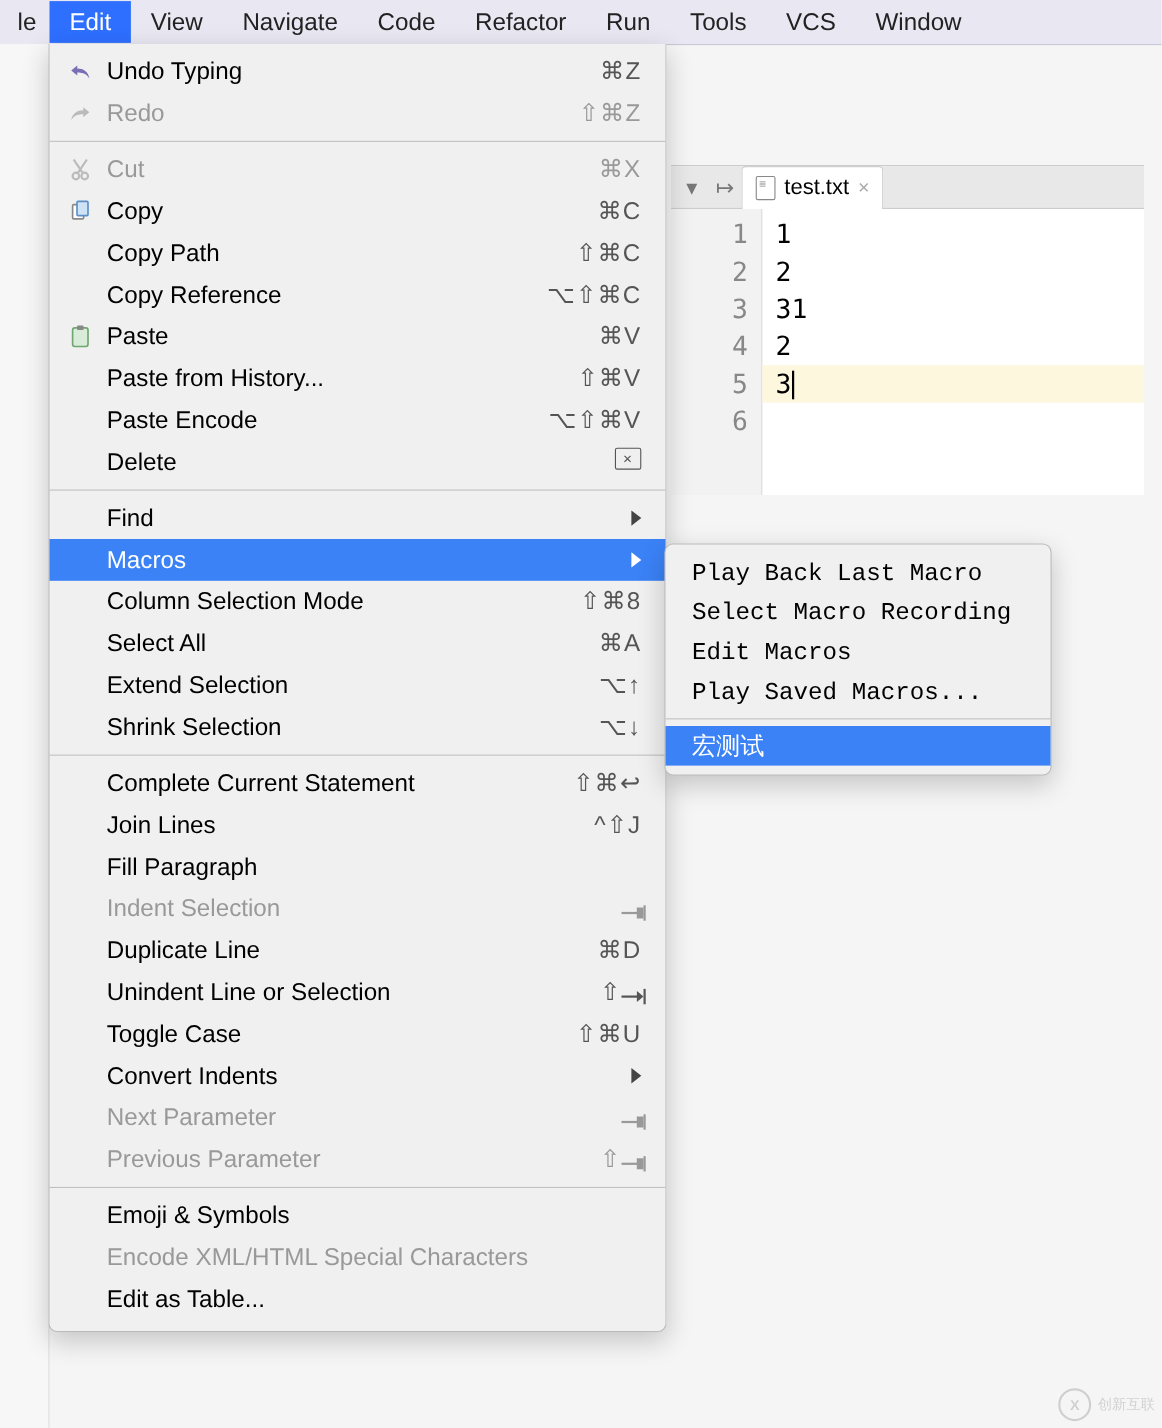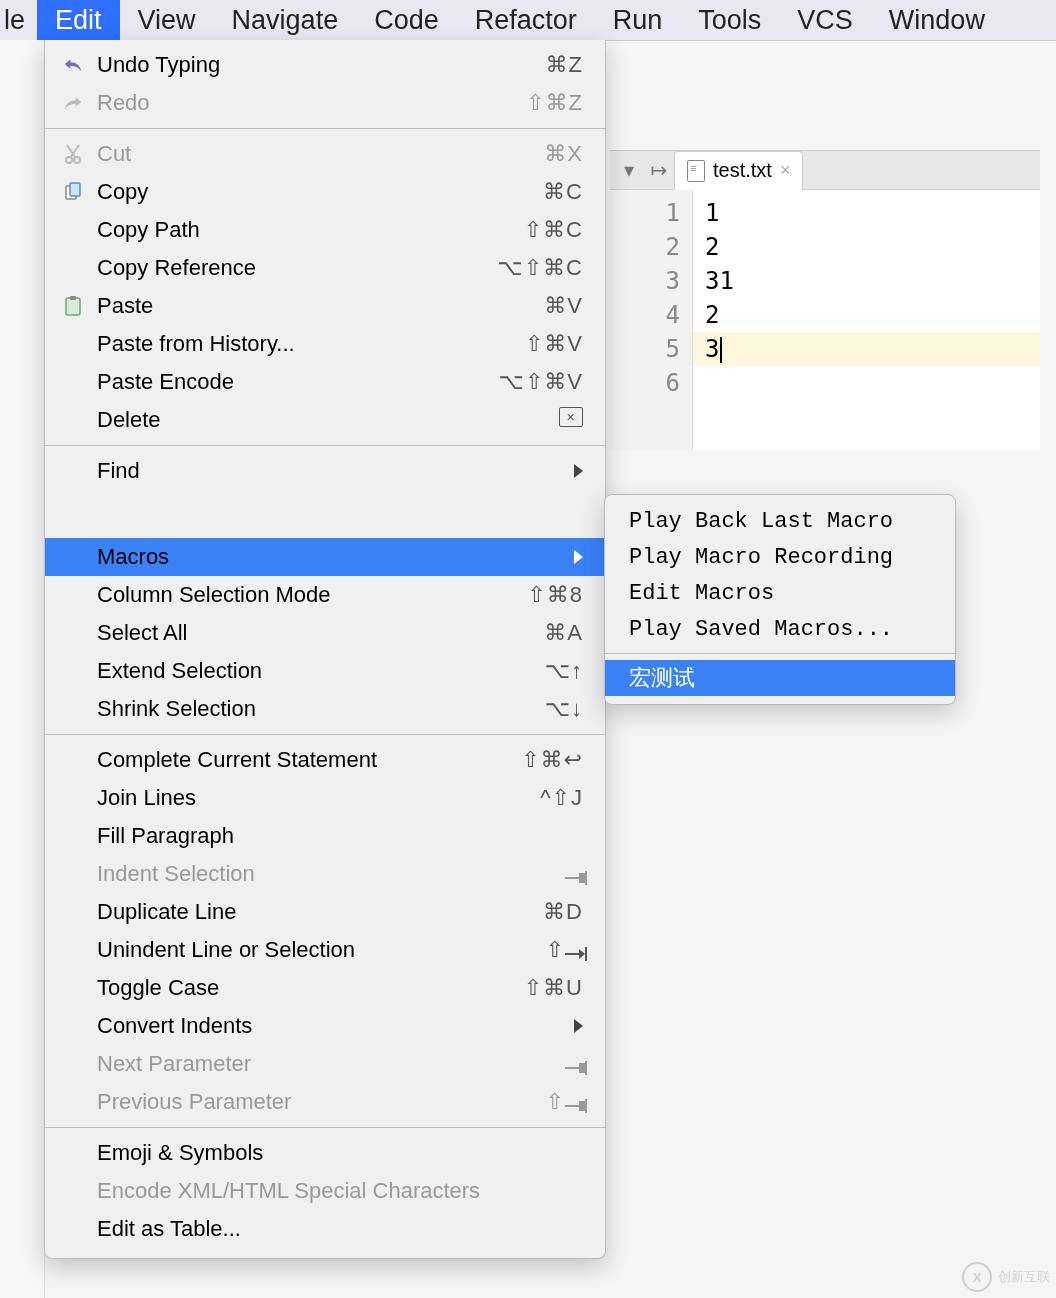--- a/index.html
+++ b/index.html
@@ -12,29 +12,29 @@
     --tab-bg:#e8e8e8;
     --editor-bg:#fff;
     --gutter-bg:#f2f2f2;
     --gutter-text:#888;
     --editor-current-line:#fdf7de;
     --divider:#c0c0c0;
     --font: -apple-system, BlinkMacSystemFont, "Segoe UI", Helvetica, Arial, sans-serif;
   }
   html,body{margin:0;padding:0;width:1056px;height:1298px;font-family:var(--font);overflow:hidden;background:#f5f5f5;}
   
-  .menubar{display:flex;align-items:center;height:40px;background:var(--menubar-bg);border-bottom:1px solid #c9c8d6;font-size:27px;padding-left:0;}
+  .menubar{display:flex;align-items:center;height:40px;background:var(--menubar-bg);border-bottom:1px solid #c9c8d6;font-size:22px;padding-left:12px;}
   .menubar-item{padding:6px 18px;color:#222;cursor:default;}
   .menubar-item.partial-left{padding-left:4px;padding-right:12px;}
   .menubar-item.active{background:var(--menubar-highlight);color:#fff;}
   
   .menu{position:absolute;top:40px;left:44px;width:560px;background:var(--menu-bg);border:1px solid #bbb;border-top:none;border-radius:0 0 8px 8px;box-shadow:0 8px 24px rgba(0,0,0,0.2);font-size:22px;padding:6px 0 10px;}
   .menu-row{display:flex;align-items:center;height:38px;padding:0 22px 0 14px;cursor:default;}
   .menu-row.disabled{color:var(--menu-text-disabled);}
-  .menu-row.highlight{background:var(--submenu-highlight);color:#000000;margin-top:48px;}
+  .menu-row.highlight{background:var(--submenu-highlight);color:#ffffff;}
   .menu-icon{width:28px;display:inline-flex;align-items:center;justify-content:center;margin-right:10px;flex:0 0 28px;}
   .menu-spacer-icon{width:28px;margin-right:10px;flex:0 0 28px;}
   .menu-label{flex:1;}
   .menu-shortcut{color:#555;letter-spacing:1px;text-align:right;min-width:100px;}
   .menu-row.disabled .menu-shortcut{color:var(--menu-text-disabled);}
   .menu-sep{height:1px;background:var(--divider);margin:6px 0;}
   .submenu-arrow{display:inline-block;width:0;height:0;border-top:7px solid transparent;border-bottom:7px solid transparent;border-left:9px solid #444;margin-left:8px;}
   .menu-row.highlight .submenu-arrow{border-left-color:#fff;}
   
   .glyph-box{display:inline-flex;align-items:center;justify-content:center;width:22px;height:18px;border:1.5px solid #555;border-radius:2px;font-size:14px;line-height:1;position:relative;}
@@ -293,21 +293,21 @@
       <span class="menu-label">Edit as Table...</span>
       <span class="menu-shortcut"></span>
     </div>
   </div>
 
 <div class="submenu" id="macros-submenu">
     <div class="submenu-row">
       <span>Play Back Last Macro</span>
     </div>
     <div class="submenu-row">
-      <span>Play Macro Recording</span>
+      <span>Select Macro Recording</span>
     </div>
     <div class="submenu-row">
       <span>Edit Macros</span>
     </div>
     <div class="submenu-row">
       <span>Play Saved Macros...</span>
     </div>
     <div class="submenu-sep"></div>
     <div class="submenu-row highlight">
       <span>宏测试</span>

